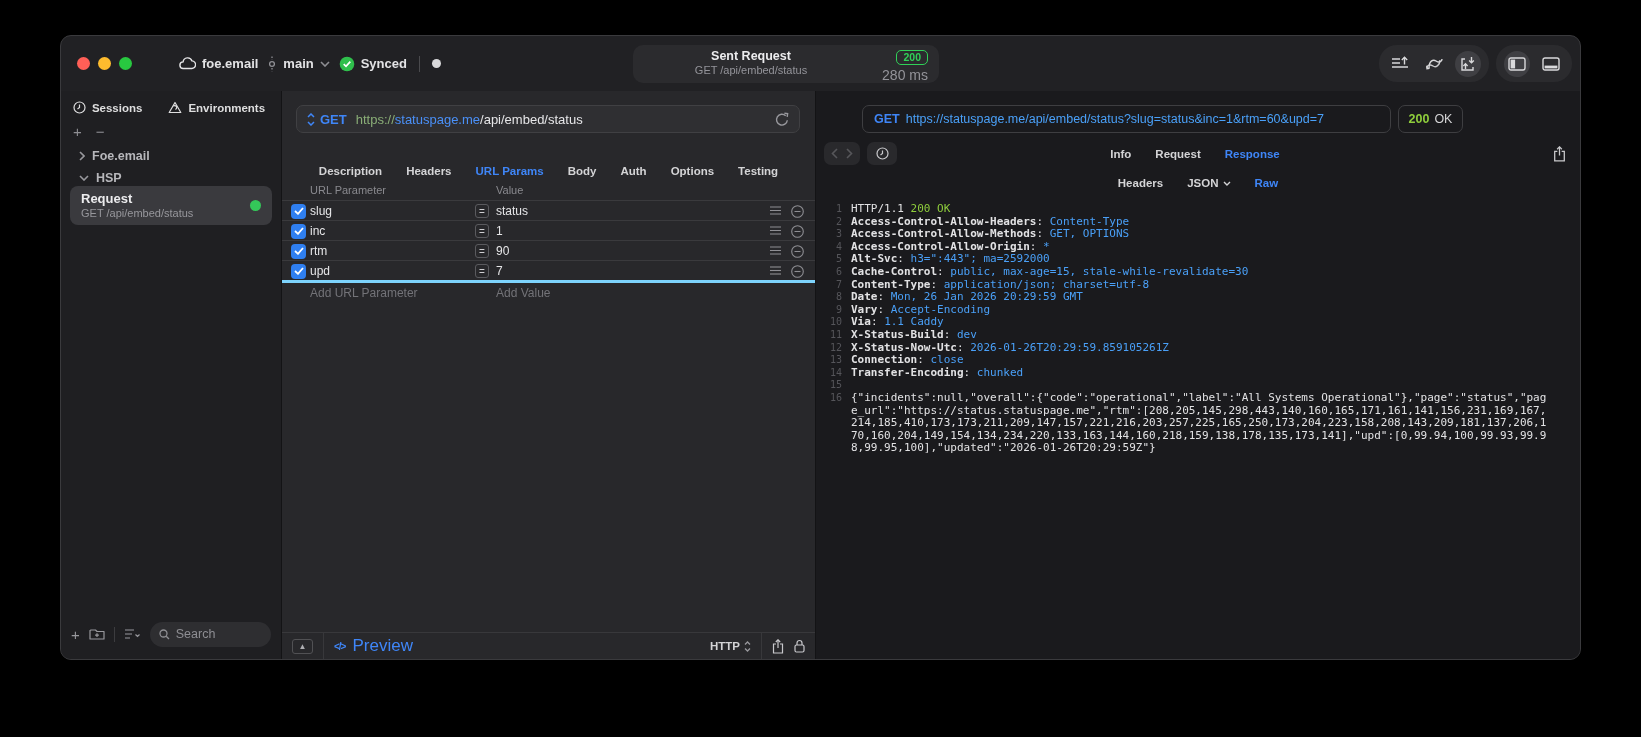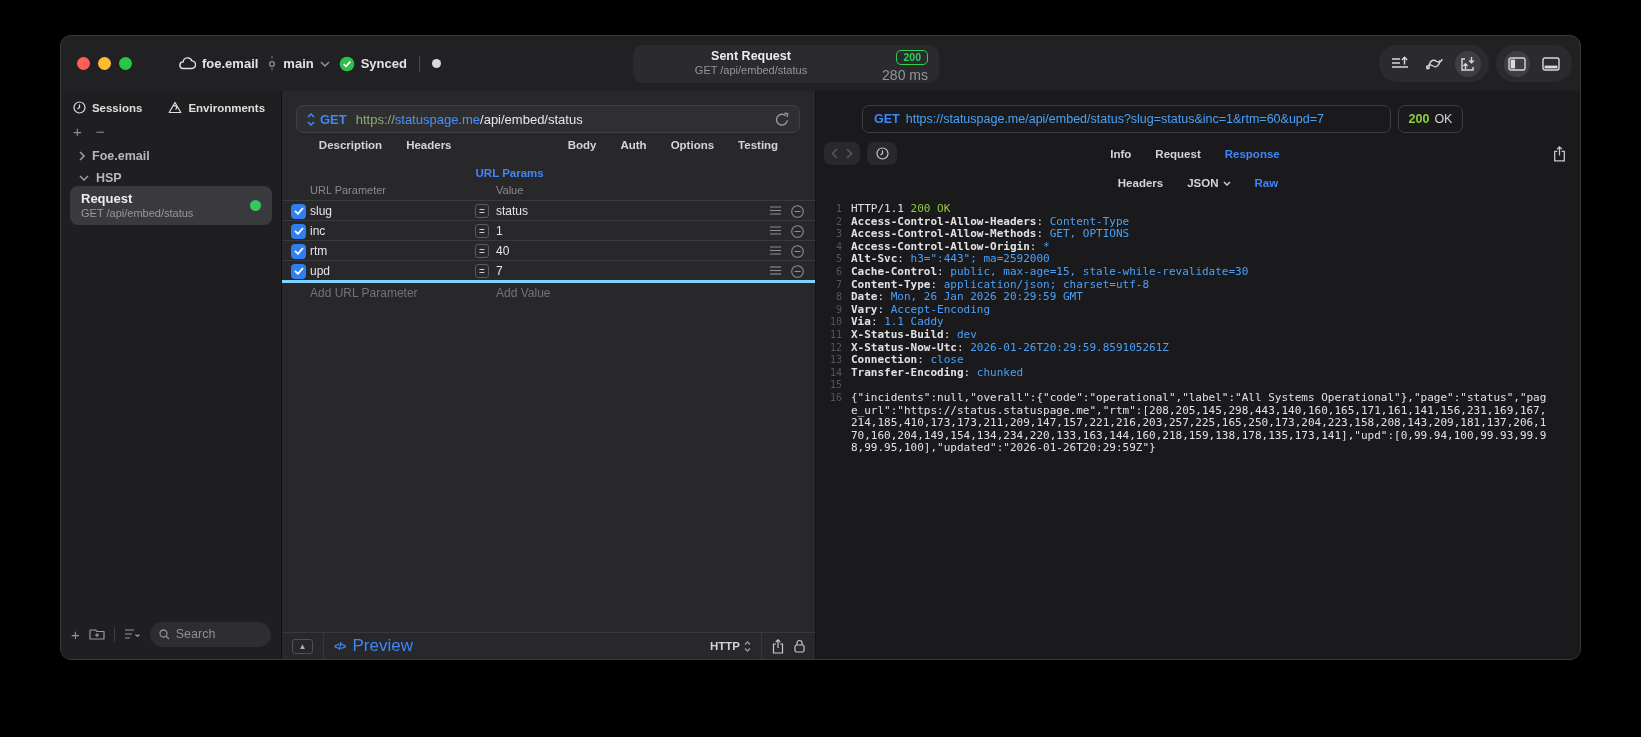--- a/index.html
+++ b/index.html
@@ -59,23 +59,23 @@
   
   .url-bar { position:absolute; top:14px; left:14px; right:15px; height:28px; background:#2f2f32;
              border:1px solid #404043; border-radius:7px; display:flex; align-items:center; padding:0 10px;
              font-size:13px; gap:5px; }
   .m-updown { color:#3f86f8; display:flex; }
   .m-get { color:#3f86f8; font-weight:700; margin-right:4px; }
   .u-scheme { color:#8aae77;margin-top:20px; }
   .u-host { color:#4a90f8; }
   .u-path { color:#e6e6e8; }
   .url-spacer { flex:1; }
-  .ed-tabs { position:absolute; top:48px; left:0; right:0; display:flex; justify-content:center; gap:24px;
+  .ed-tabs { position:absolute; top:74px; left:0; right:0; display:flex; justify-content:center; gap:24px;
              font-size:11.5px; font-weight:700; color:#d4d4d6; }
-  .ed-tab.active { color:#3f86f8;margin-top:28px; }
+  .ed-tab.active { color:#3f86f8; }
   .ptable { position:absolute; top:90px; left:0; right:0; }
   .pt-head { height:19px; position:relative; font-size:11px; color:#8a8a8f; }
   .pt-col-name { position:absolute; left:28px; top:3px; }
   .pt-col-value { position:absolute; left:214px; top:3px; }
   .pt-row { height:20px; border-top:1px solid #3a3a3d; position:relative; font-size:12px; color:#e6e6e8; }
   .pt-row:last-child { border-bottom:1px solid #3a3a3d; }
   .pt-check { position:absolute; left:9px; top:2.5px; width:15px; height:15px; border-radius:4px;
               background:#2f7ff0; display:flex; align-items:center; justify-content:center; }
   .pt-name { position:absolute; left:28px; top:3px; }
   .eq-box { position:absolute; left:193px; top:3px; width:14px; height:14px; border:1px solid #5a5a5e;
@@ -409,21 +409,21 @@
             </span>
         </div>
         <div class="pt-row">
           <span class="pt-check">
             <svg width="10" height="8" viewBox="0 0 10 8">
                 <polyline points="1,4 4,6.8 9,1" fill="none" stroke="#fff" stroke-width="1.8"></polyline>
               </svg>
           </span>
           <span class="pt-name">rtm</span>
           <span class="eq-box">=</span>
-          <span class="pt-value">40</span>
+          <span class="pt-value">90</span>
           <span class="pt-lines">
               <svg width="11" height="9" viewBox="0 0 11 9" stroke="currentColor" stroke-width="1.1">
                 <line x1="0" y1="1" x2="11" y2="1"></line>
                 <line x1="0" y1="4.5" x2="11" y2="4.5"></line>
                 <line x1="0" y1="8" x2="11" y2="8"></line>
               </svg>
             </span>
           <span class="pt-minus">
               <svg width="13" height="13" viewBox="0 0 13 13" fill="none" stroke="currentColor" stroke-width="1.1">
                 <circle cx="6.5" cy="6.5" r="5.8"></circle>

